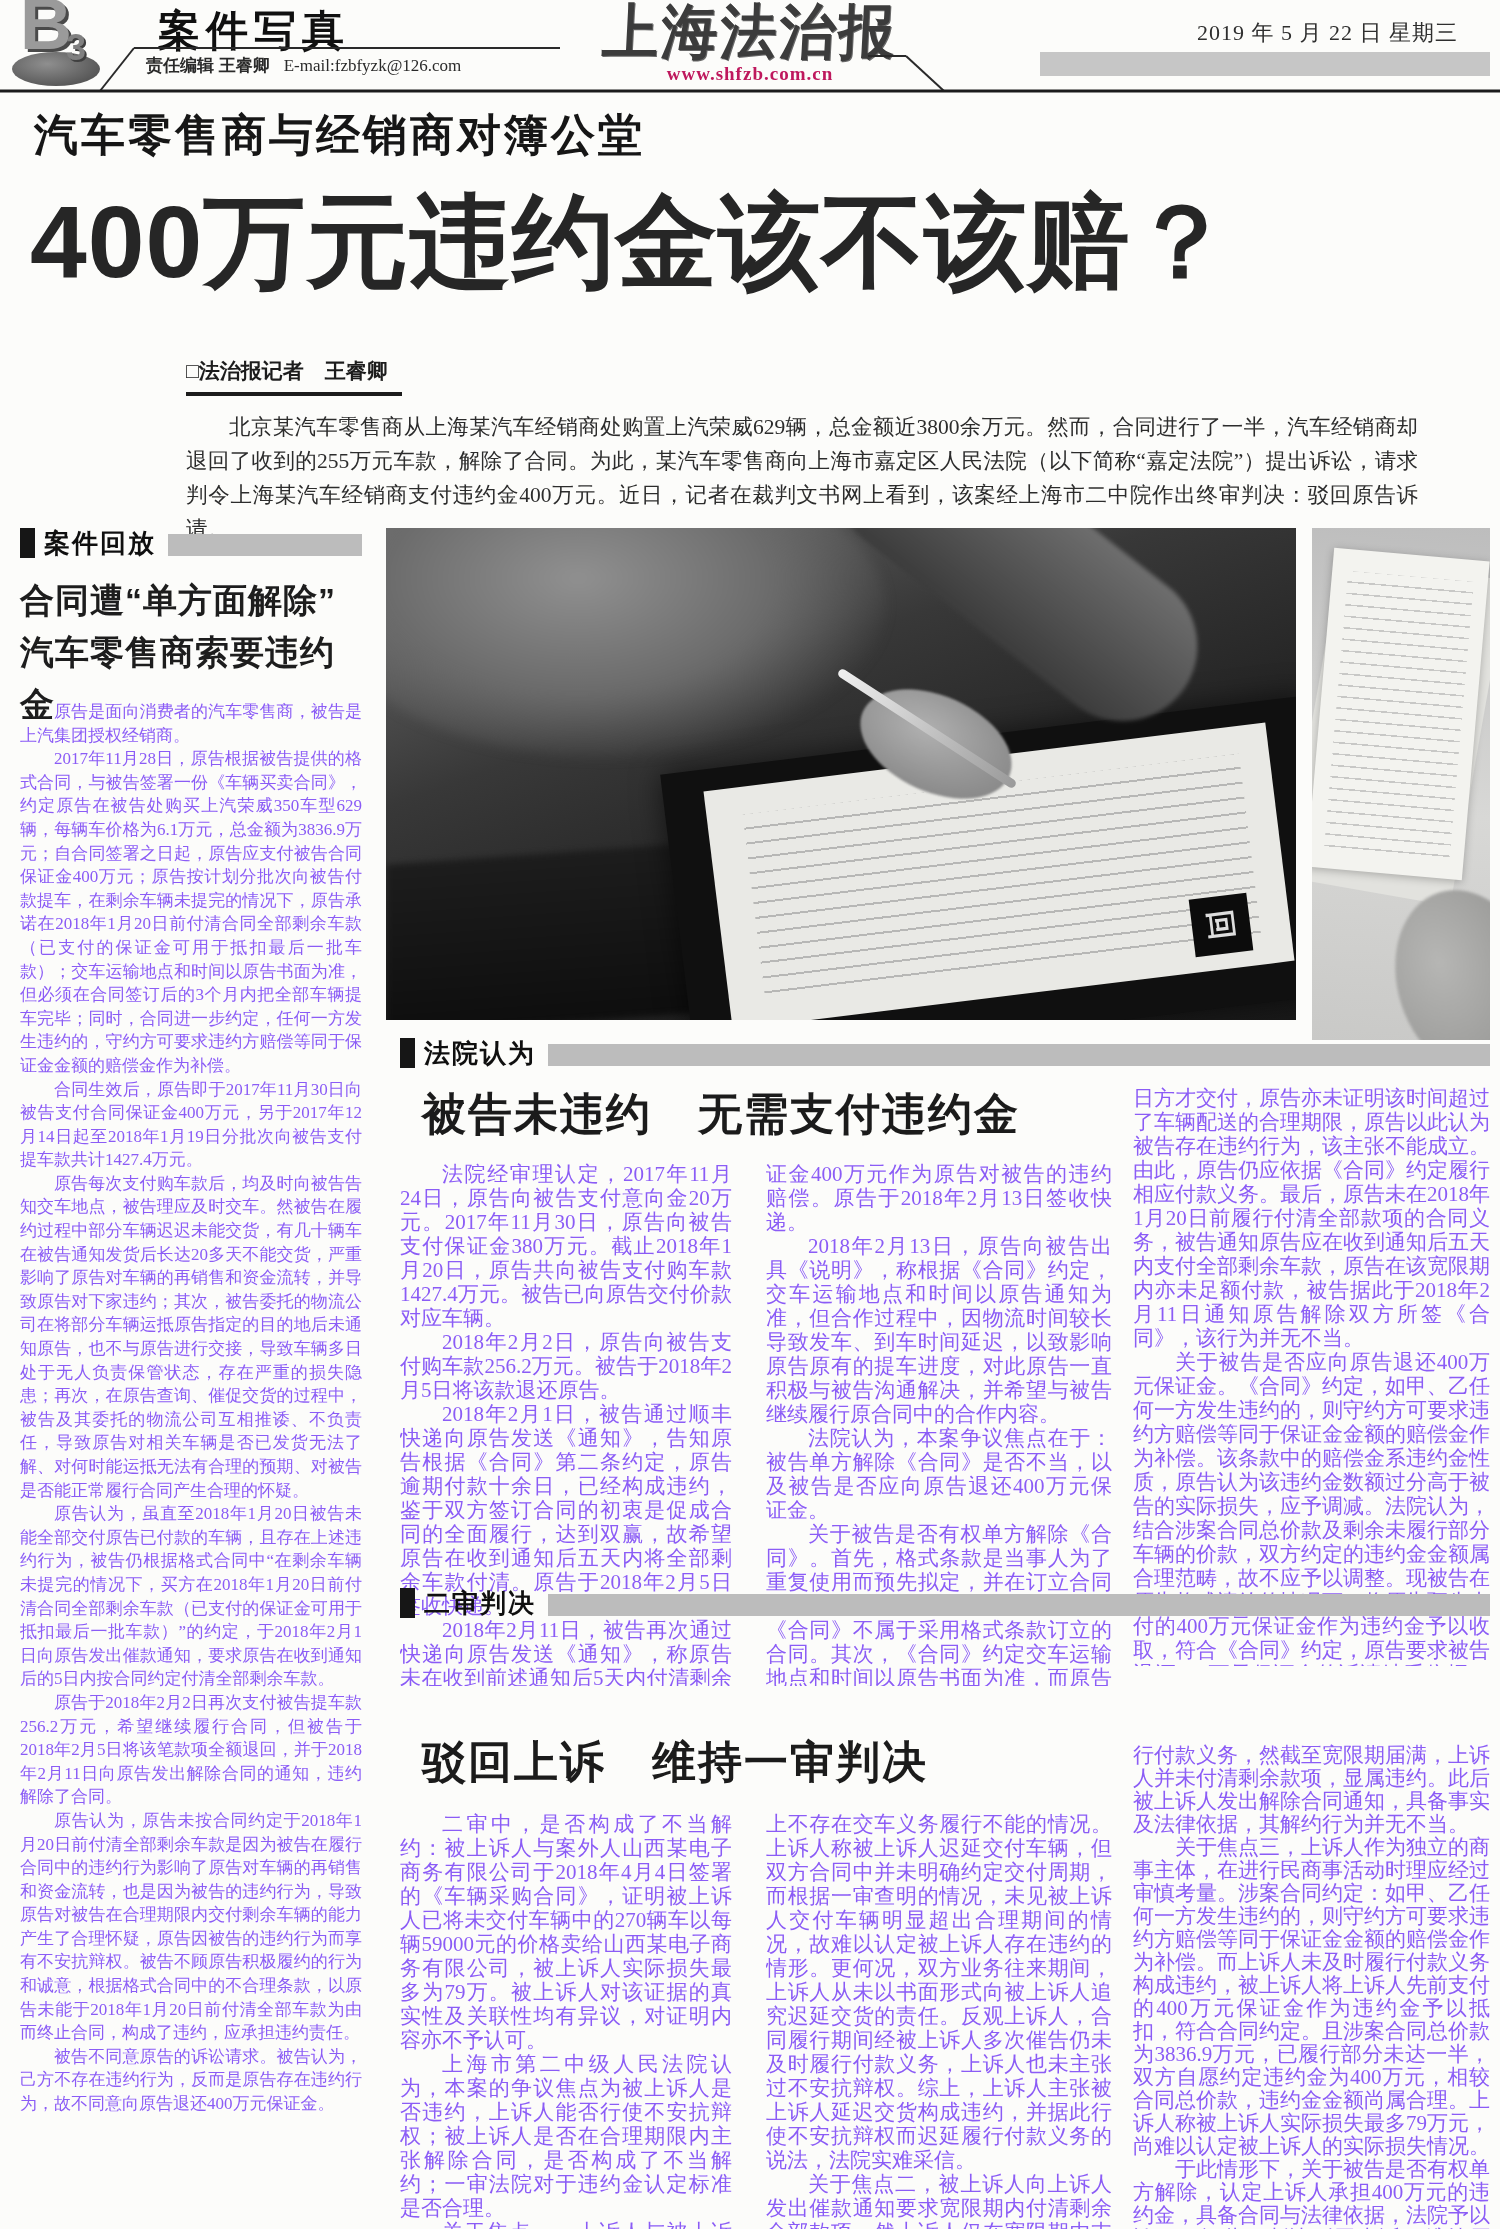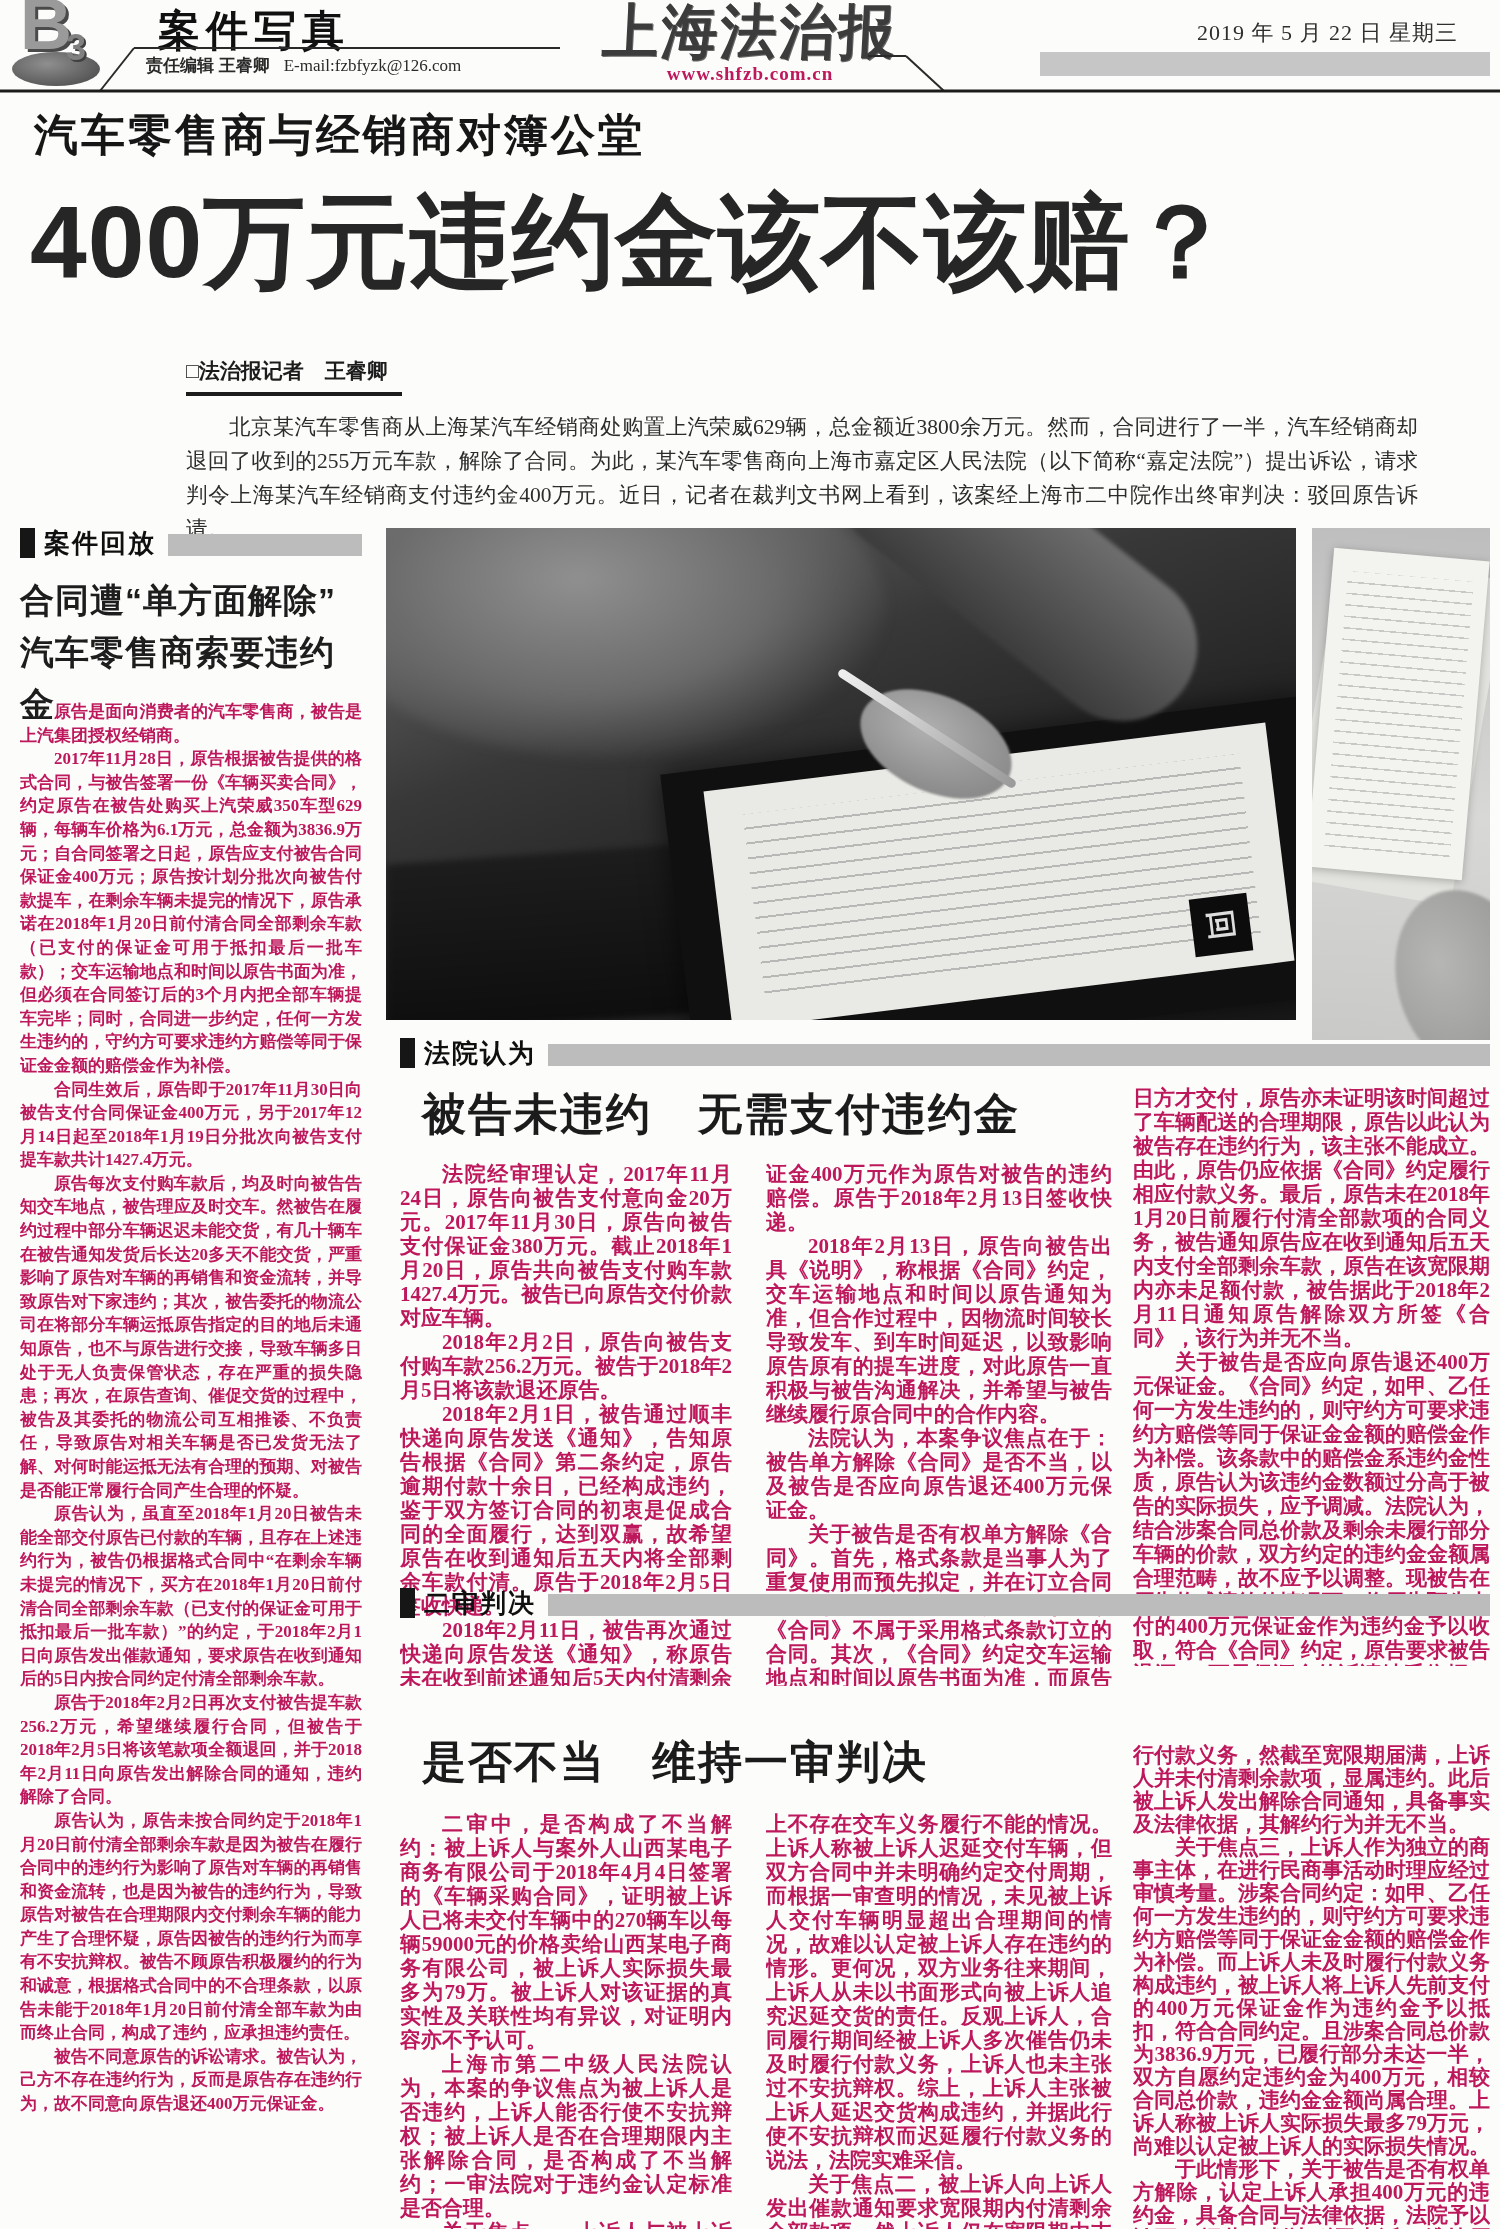--- a/index.html
+++ b/index.html
@@ -41,21 +41,21 @@
   .seclabel .sq{width:15px;height:30px;background:#161616;flex:0 0 auto;}
   .seclabel .lt{font:700 26px/30px "Liberation Sans",sans-serif;color:#0f0f0f;
     padding:0 12px 0 9px;white-space:nowrap;letter-spacing:2px;}
   .seclabel .bar{flex:1 1 auto;height:22px;background:#bcbcbc;margin-top:3px;}
 
   .subhead{left:20px;top:574px;width:342px;font:800 34px/52px "Liberation Sans",sans-serif;
     color:#1d1d1d;letter-spacing:1px;}
   .sec-headline{font:800 44px/1.1 "Liberation Sans",sans-serif;color:#1b1b1b;letter-spacing:2px;}
 
   
-  .colbody{text-align:justify;color:#be185d;overflow:hidden;font-weight:bold;}
+  .colbody{text-align:justify;color:#8b5cf6;overflow:hidden;}
   .colbody p{margin:0;text-indent:2em;}
   .colbody p.cont{text-indent:0;}
   .body-left{font-size:17px;line-height:23.6px;}
   .body-mid{font-size:21px;line-height:24px;}
 
   
   .photo-main{left:386px;top:528px;width:910px;height:492px;overflow:hidden;
     background:linear-gradient(160deg,#7c7c7c 0%,#585858 14%,#383838 34%,#242424 60%,#191919 100%);}
   .ph-person{left:-60px;top:-70px;width:560px;height:300px;border-radius:50%;
     background:radial-gradient(ellipse at 45% 40%, #909090 0%, #6b6b6b 45%, rgba(60,60,60,0) 75%);
@@ -187,21 +187,21 @@
       <p class="cont">行付款义务，然截至宽限期届满，上诉人并未付清剩余款项，显属违约。此后被上诉人发出解除合同通知，具备事实及法律依据，其解约行为并无不当。</p>
       <p>关于焦点三，上诉人作为独立的商事主体，在进行民商事活动时理应经过审慎考量。涉案合同约定：如甲、乙任何一方发生违约的，则守约方可要求违约方赔偿等同于保证金金额的赔偿金作为补偿。而上诉人未及时履行付款义务构成违约，被上诉人将上诉人先前支付的400万元保证金作为违约金予以抵扣，符合合同约定。且涉案合同总价款为3836.9万元，已履行部分未达一半，双方自愿约定违约金为400万元，相较合同总价款，违约金金额尚属合理。上诉人称被上诉人实际损失最多79万元，尚难以认定被上诉人的实际损失情况。</p>
       <p>于此情形下，关于被告是否有权单方解除，认定上诉人承担400万元的违约金，具备合同与法律依据，法院予以认可。据此，判决驳回上诉，维持原判。</p>
     </div>
 
   <div class="abs seclabel" style="left:400px;top:1588px;width:1090px;">
     <div class="sq"></div>
     <div class="lt">二审判决</div>
     <div class="bar"></div>
   </div>
-  <div class="abs sec-headline" style="left:422px;top:1738px;">是否不当　维持一审判决</div>
+  <div class="abs sec-headline" style="left:422px;top:1738px;">驳回上诉　维持一审判决</div>
   <div class="abs colbody body-mid" style="left:400px;top:1812px;width:332px;height:417px;">
       <p>二审中，是否构成了不当解约：被上诉人与案外人山西某电子商务有限公司于2018年4月4日签署的《车辆采购合同》，证明被上诉人已将未交付车辆中的270辆车以每辆59000元的价格卖给山西某电子商务有限公司，被上诉人实际损失最多为79万。被上诉人对该证据的真实性及关联性均有异议，对证明内容亦不予认可。</p>
       <p>上海市第二中级人民法院认为，本案的争议焦点为被上诉人是否违约，上诉人能否行使不安抗辩权；被上诉人是否在合理期限内主张解除合同，是否构成了不当解约；一审法院对于违约金认定标准是否合理。</p>
       <p>关于焦点一，上诉人与被上诉人签订的《车辆买卖合同》合法有效，双方均应按约履行义务。上诉人负有支付购车款的义务，被上诉人负有交付车辆的义务。经查，本案中上诉人已付购车款的车辆均已交付，客观</p>
     </div>
   <div class="abs colbody body-mid" style="left:766px;top:1812px;width:346px;height:417px;">
       <p class="cont">上不存在交车义务履行不能的情况。上诉人称被上诉人迟延交付车辆，但双方合同中并未明确约定交付周期，而根据一审查明的情况，未见被上诉人交付车辆明显超出合理期间的情况，故难以认定被上诉人存在违约的情形。更何况，双方业务往来期间，上诉人从未以书面形式向被上诉人追究迟延交货的责任。反观上诉人，合同履行期间经被上诉人多次催告仍未及时履行付款义务，上诉人也未主张过不安抗辩权。综上，上诉人主张被上诉人延迟交货构成违约，并据此行使不安抗辩权而迟延履行付款义务的说法，法院实难采信。</p>
       <p>关于焦点二，被上诉人向上诉人发出催款通知要求宽限期内付清剩余全部款项，然上诉人仅在宽限期内支付了256.2万元，后经上诉人同意，被上诉人退回了该笔款项。尽管如此，宽限期内上诉人仍有充足时间履</p>
     </div>
 

